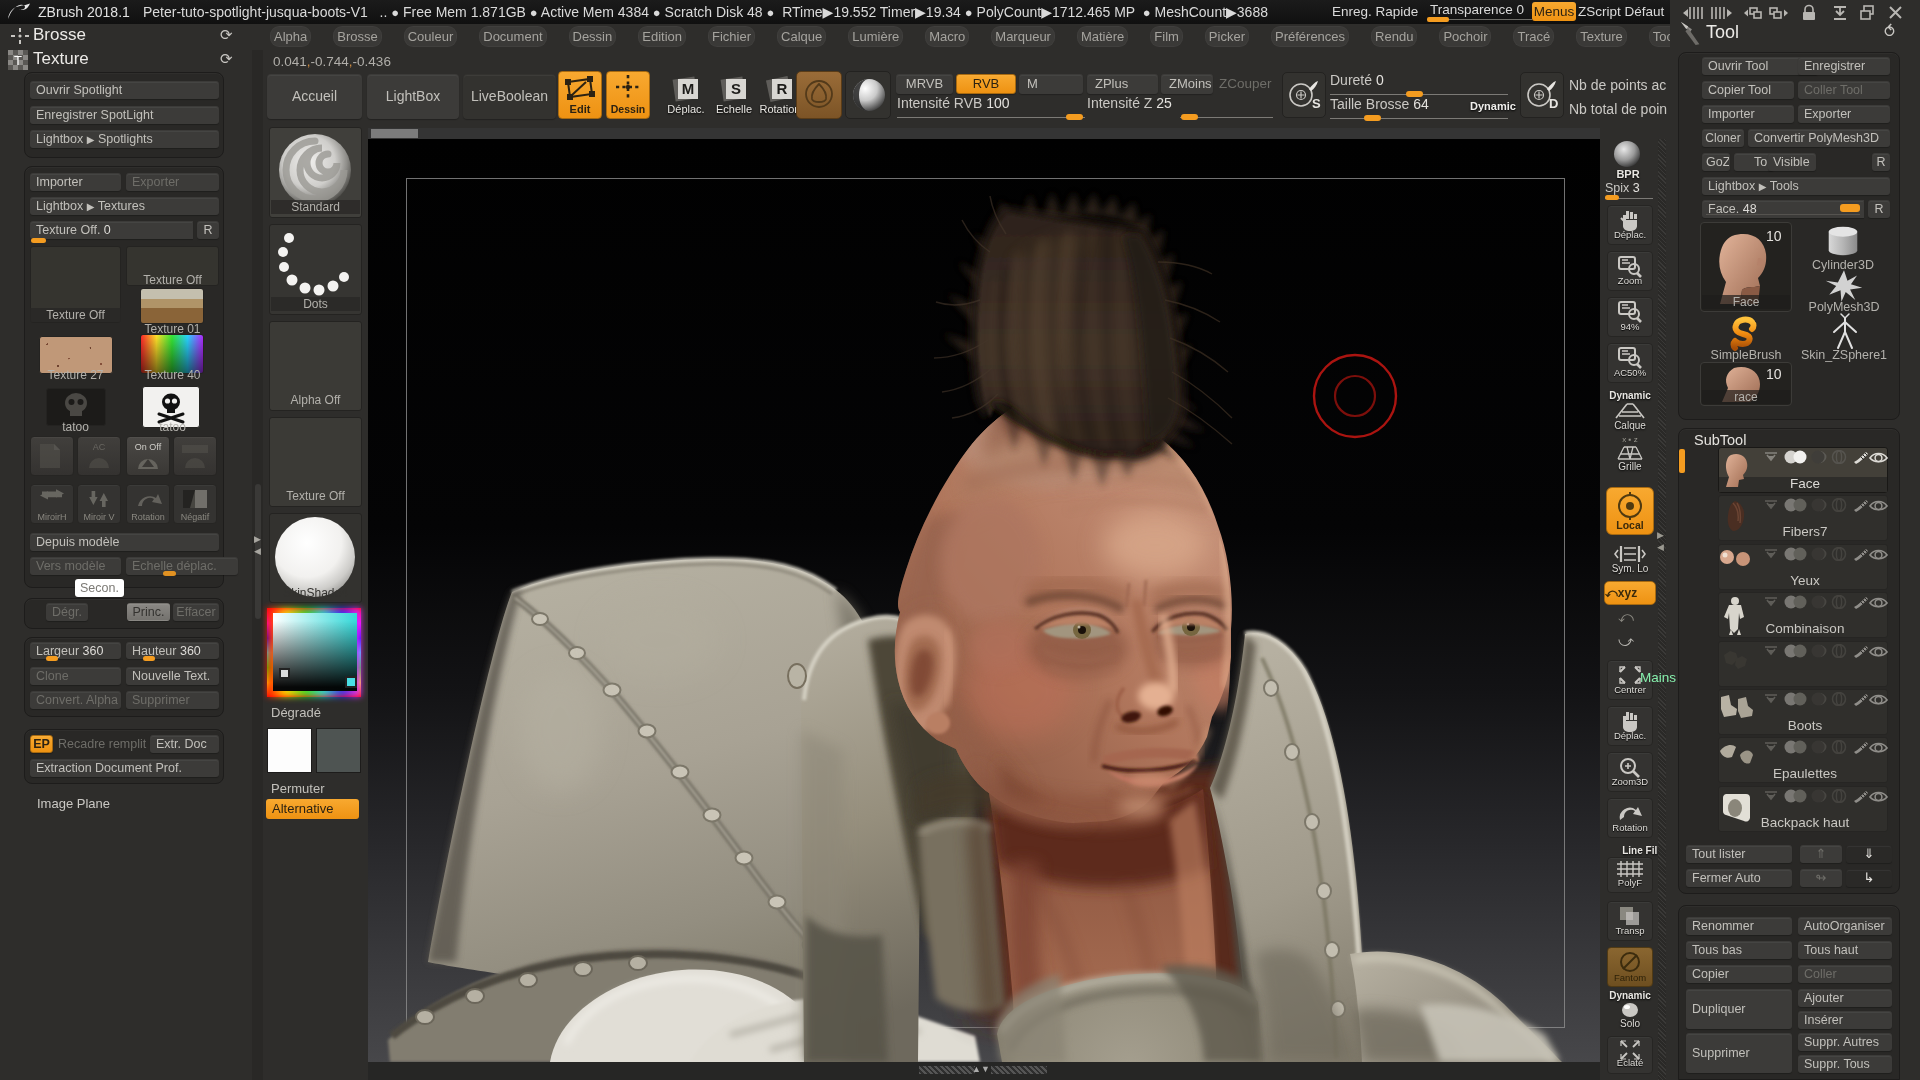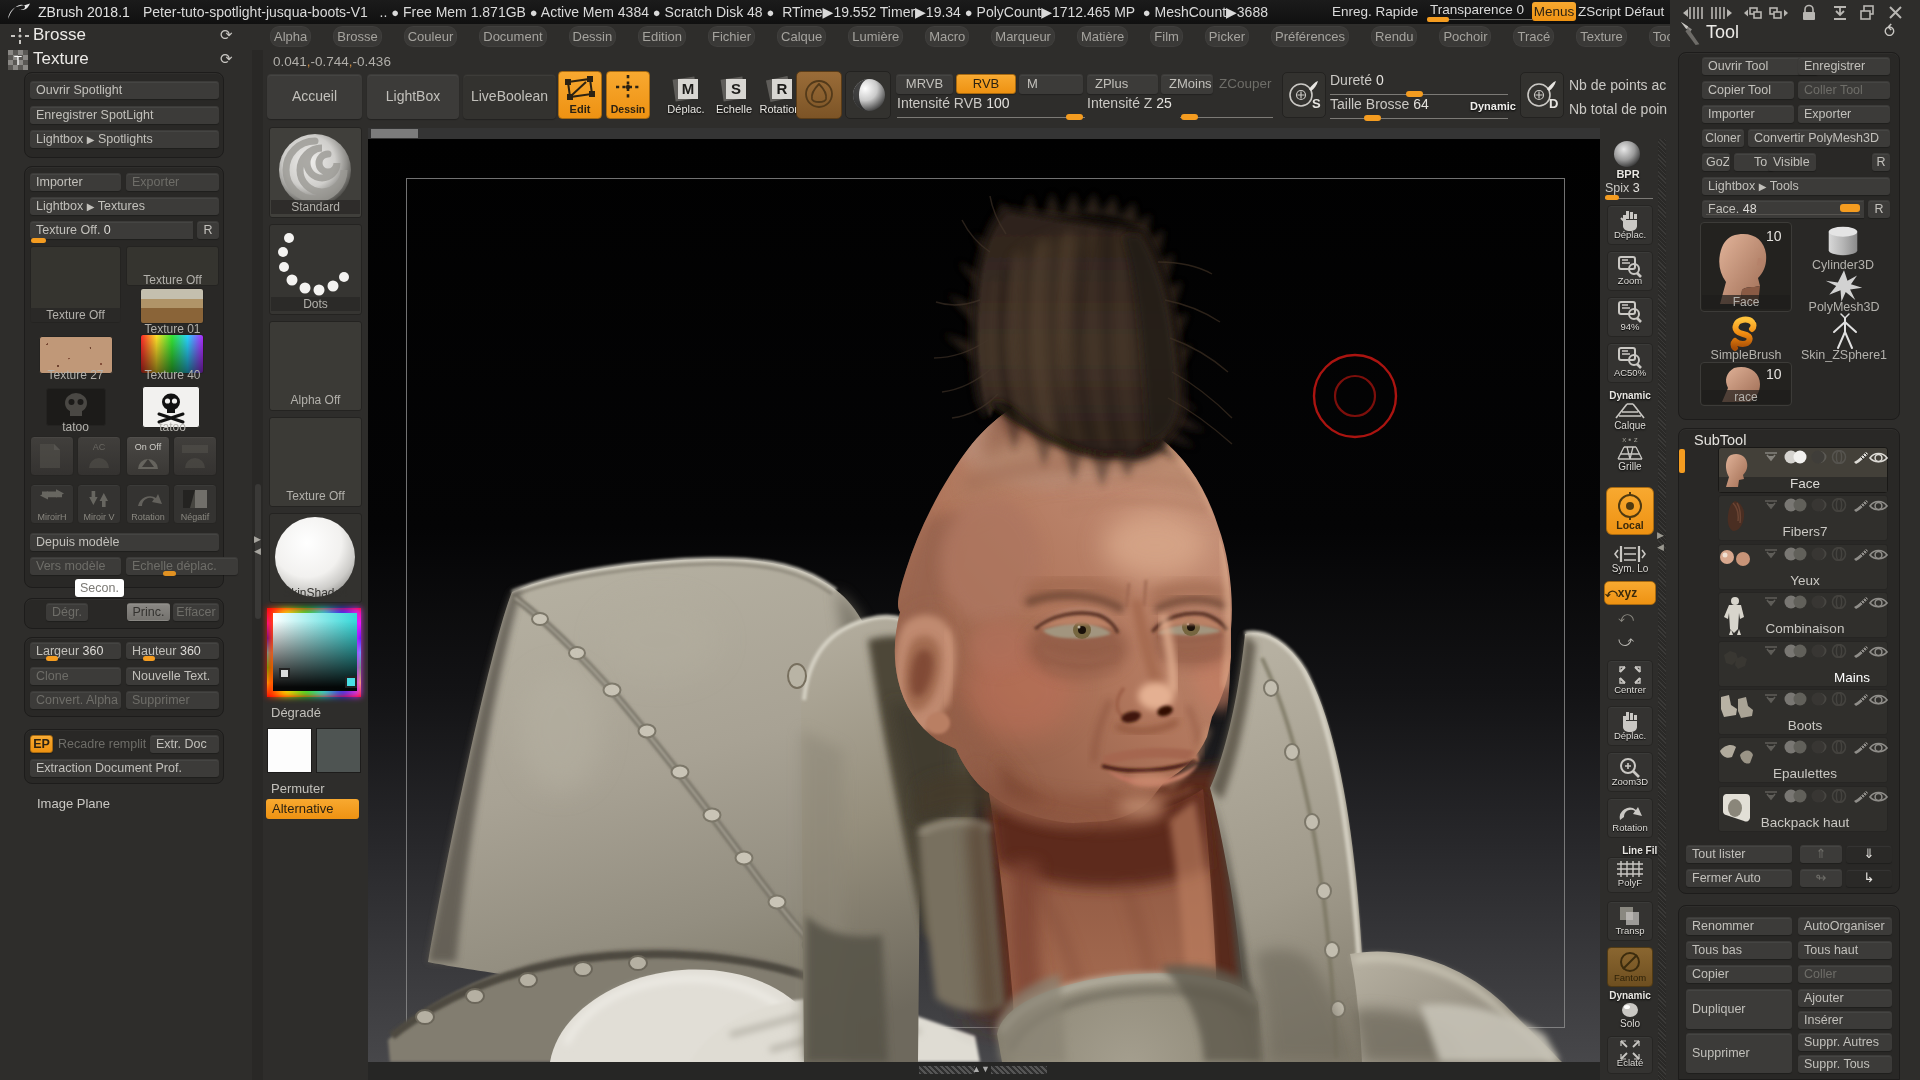--- a/index.html
+++ b/index.html
@@ -1081,21 +1081,21 @@
     <ellipse cx="75" cy="7" rx="2.6" ry="6" fill="none" stroke="#56544f" stroke-width="1.4"></ellipse>
 <g transform="translate(88,0)">
       <path d="M2,12 C6,10 10,6 14,2 L16,4 C12,8 8,12 4,14 Z" fill="#dddbd6"></path>
       <path d="M9,7 l3,3 M11,5 l3,3 M13,3 l2,2" stroke="#2a2927" stroke-width="1"></path>
     </g>
 <g transform="translate(105,0)">
       <path d="M1,8 C5,2 14,2 18,8 C14,13 5,13 1,8 Z" fill="none" stroke="#dddbd6" stroke-width="1.7"></path>
       <circle cx="9.5" cy="8" r="3.4" fill="none" stroke="#dddbd6" stroke-width="1.5"></circle>
     </g>
 </svg>
-<div class="lbl" style="left:1740px;top:670px;width:130px;text-align:right;font-size:13.5px;color:#ffffff">Mains</div>
+<div class="lbl" style="left:1640px;top:670px;width:130px;text-align:left;font-size:13.5px;color:#86efac">Mains</div>
 <div class="a" style="left:1718px;top:689px;width:170px;height:46px;background:#302f2c;border:1px solid #262523;border-radius:3px"></div>
 <svg class="a" style="left:1718px;top:693px" width="36" height="28" viewBox="0 0 36 28">
     <g fill="#b8b2a4">
       <path d="M3,4 l8,-2 2,10 6,4 -1,6 -12,2 -3,-8 z"></path>
       <path d="M20,6 l8,-2 2,9 5,4 -1,6 -11,2 -3,-7 z" fill="#a9a395"></path>
     </g>
   </svg>
 <svg class="a" style="left:1764px;top:692px;opacity:.55" width="125" height="14" viewBox="0 0 125 14">
 <g stroke="#85837d" stroke-width="1.6" fill="none">
       <path d="M1,3 h12 M3,5 l4,5 4,-5"></path>

